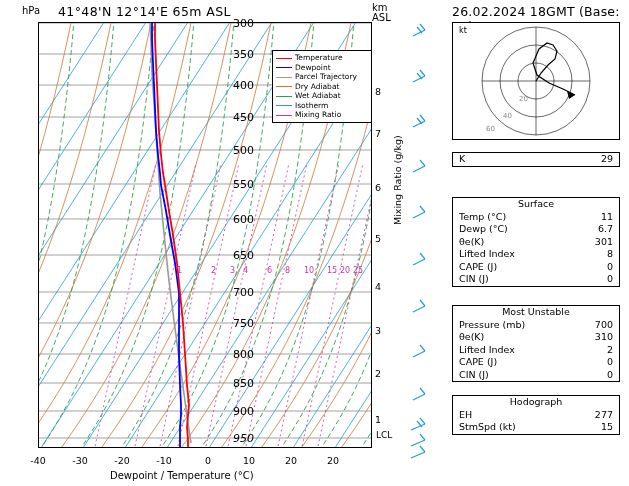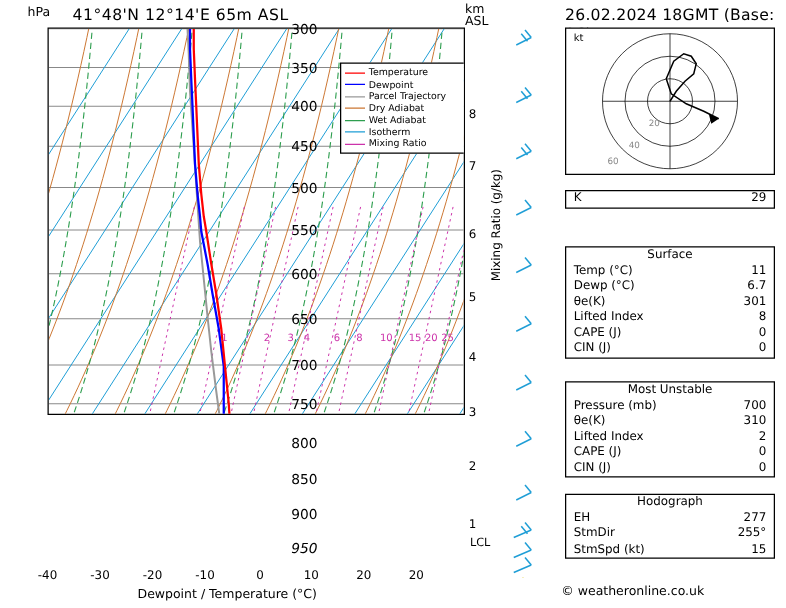--- a/index.html
+++ b/index.html
@@ -4,21 +4,21 @@
 <style>
   html,body{margin:0;padding:0;background:#ffffff;}
   body{width:629px;height:486px;font-family:"DejaVu Sans",sans-serif;position:relative;overflow:hidden;}
   .root{position:absolute;left:0;top:0;width:629px;height:486px;}
   .hdr-hpa{position:absolute;left:22px;top:5px;font-size:10px;}
   .hdr-title{position:absolute;left:58px;top:4px;font-size:12.5px;letter-spacing:0.4px;}
   .hdr-km{position:absolute;left:372px;top:3px;font-size:10px;line-height:10px;}
   .hdr-right{position:absolute;left:452px;top:4px;font-size:12.5px;letter-spacing:0.2px;}
 
   
-  .plot{position:absolute;left:38px;top:22px;width:334px;height:310px;border:1px solid #000;box-sizing:border-box;overflow:hidden;background:#fff;}
+  .plot{position:absolute;left:38px;top:22px;width:334px;height:426px;border:1px solid #000;box-sizing:border-box;overflow:hidden;background:#fff;}
   .plotsvg{position:absolute;left:0;top:0;}
 
   .ylab{position:absolute;right:375px;font-size:11px;text-align:right;width:30px;color:#000;}
   .xlab{position:absolute;font-size:9.5px;color:#000;text-align:center;width:30px;}
   .xaxis-title{position:absolute;left:110px;top:470px;font-size:10px;}
   .kmlab{position:absolute;left:375px;font-size:9.5px;color:#000;}
   .mixlab{position:absolute;left:392px;top:225px;font-size:9.5px;transform:rotate(-90deg);transform-origin:left top;white-space:nowrap;}
   .lcl{position:absolute;left:376px;top:430px;font-size:9px;}
 
   
@@ -373,23 +373,18 @@
       </div>
   </div>
 
   <div class="panel p4">
     <div class="sect" style="border-top:none;">Hodograph</div>
     <div class="row">
         <span class="k">EH</span>
         <span class="v">277</span>
       </div>
     <div class="row">
-        <span class="k">StmDir</span>
-        <span class="v">255°</span>
-      </div>
-    <div class="row">
         <span class="k">StmSpd (kt)</span>
         <span class="v">15</span>
       </div>
   </div>
 
-  <div class="credit">© weatheronline.co.uk</div>
 </div>
 
 </body></html>

